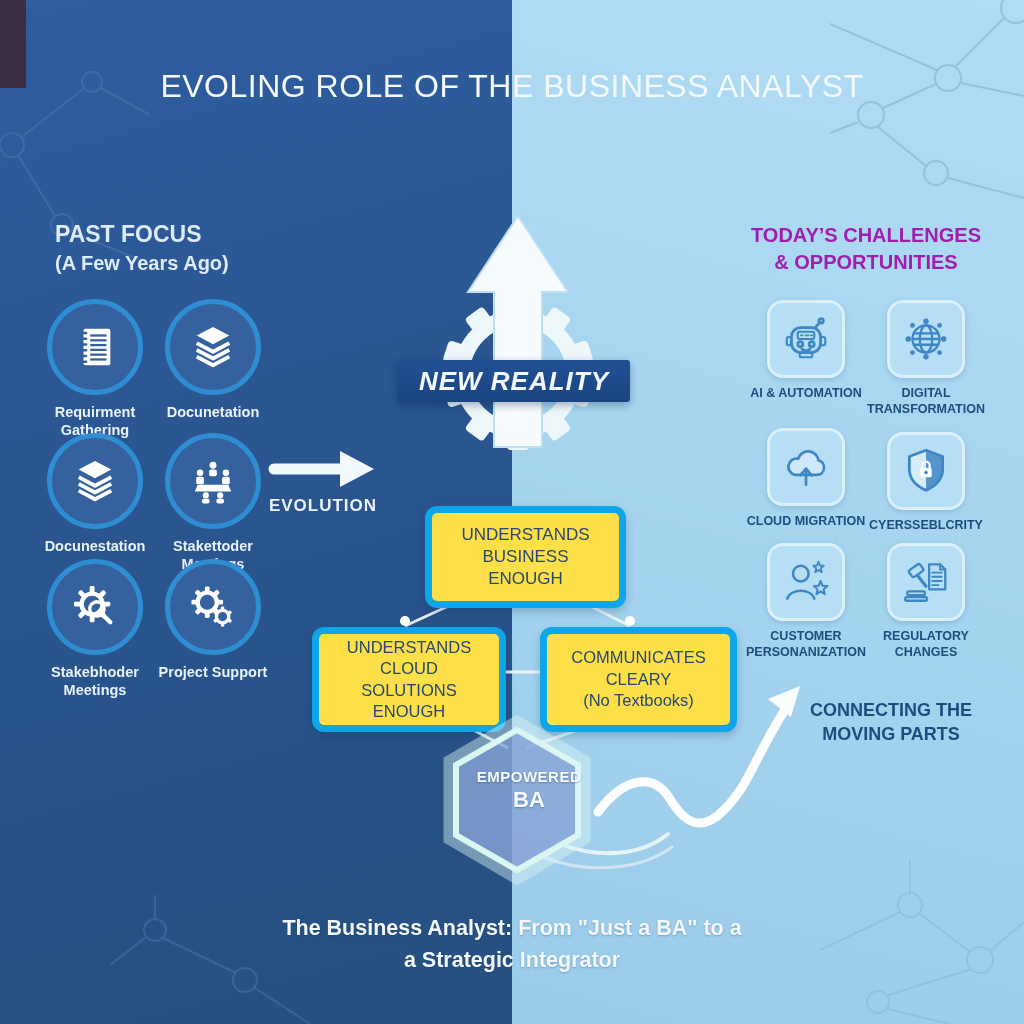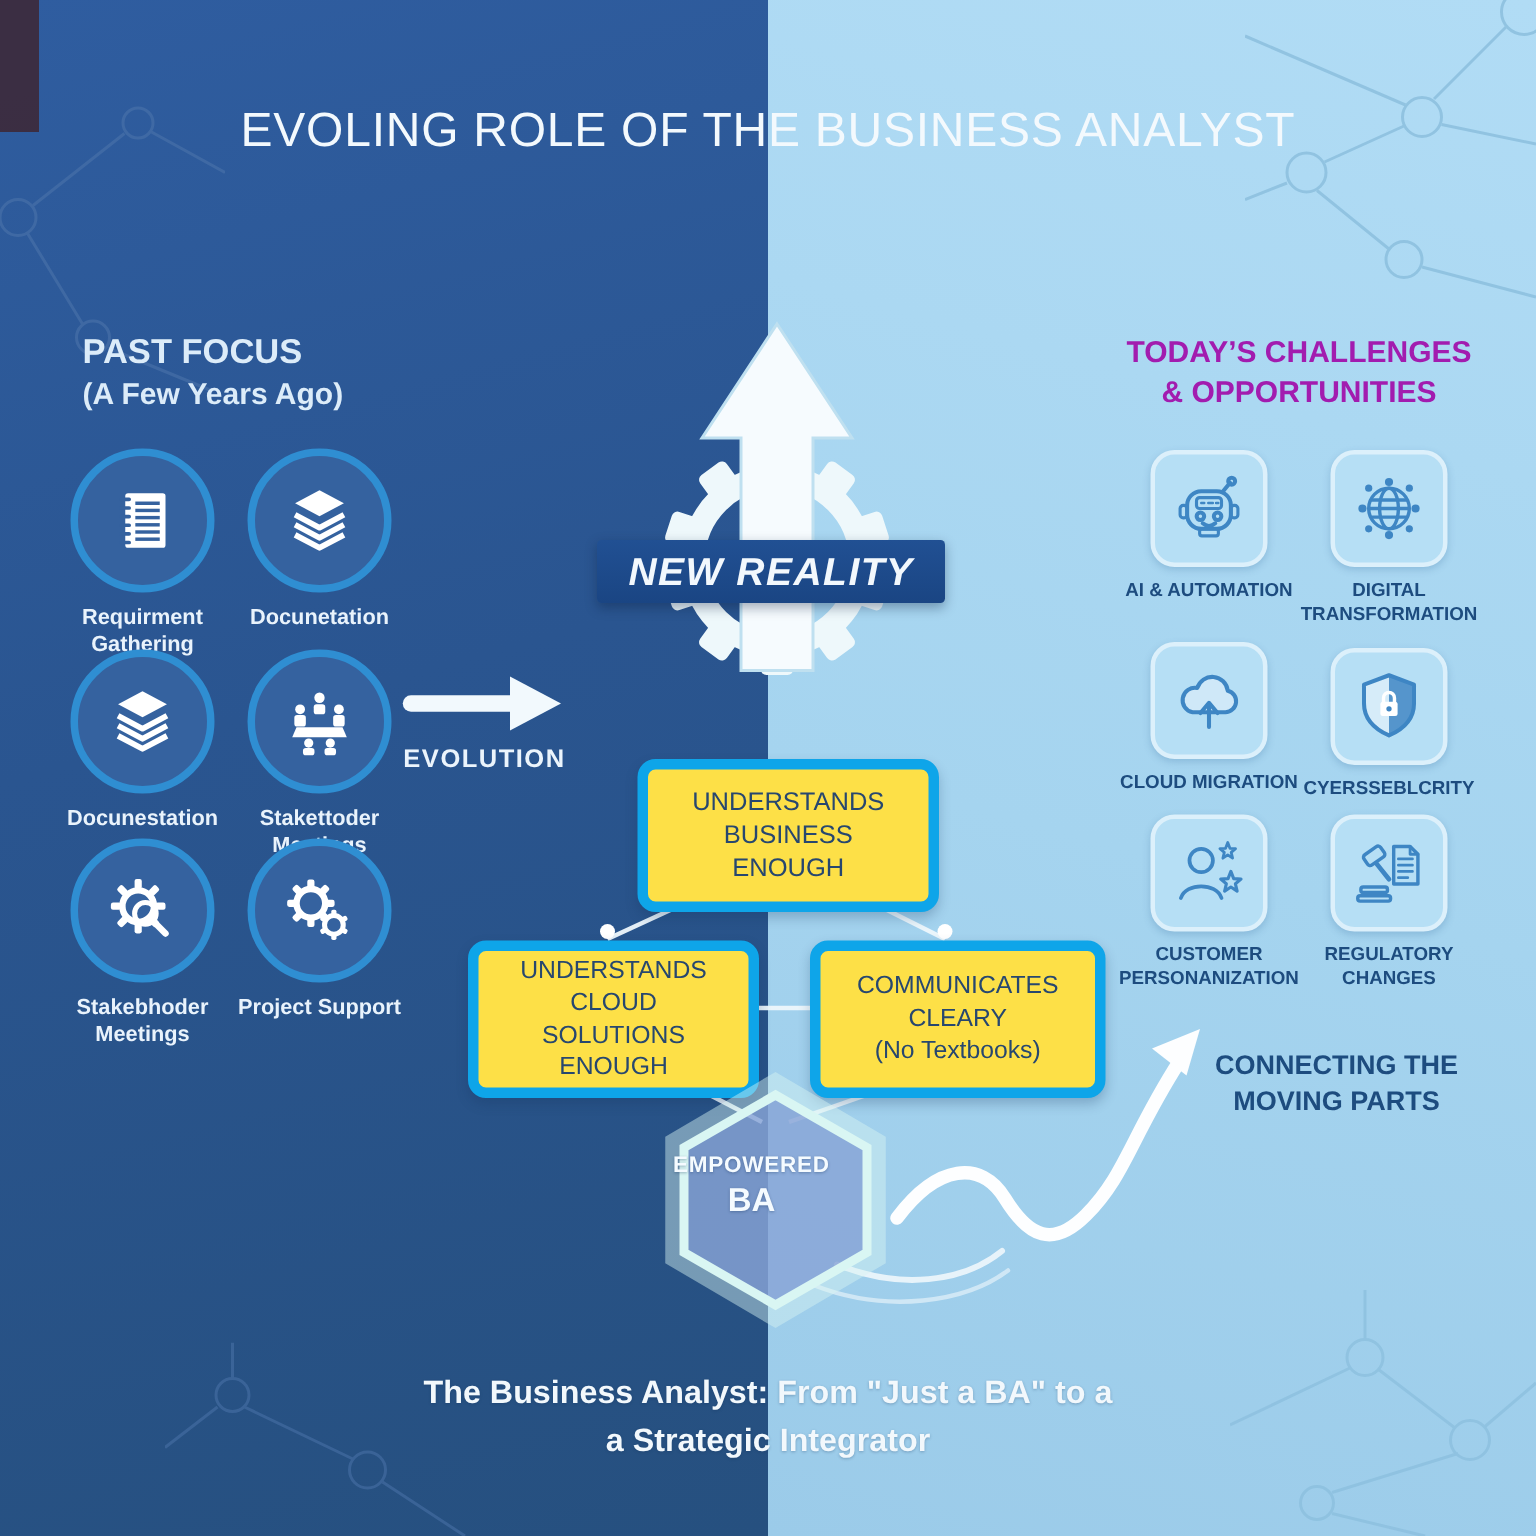--- a/index.html
+++ b/index.html
@@ -27,21 +27,21 @@
     background:linear-gradient(#215093,#1a4583);display:flex;align-items:center;justify-content:center;
     box-shadow:0 3px 8px rgba(10,30,60,.35);font-style:italic;}
   .banner span{color:#f2f8fd;font-size:26px;font-weight:bold;letter-spacing:1px;}
   .card{position:absolute;background:#fde047;border:7px solid #0ea5e9;border-radius:12px;
     box-shadow:0 4px 8px rgba(20,50,90,.25);display:flex;flex-direction:column;
     align-items:center;justify-content:center;text-align:center;color:#27476f;font-weight:normal;line-height:1.3;}
   .card span{display:block;}
   #card-business{left:425px;top:506px;width:187px;height:88px;font-size:17px;}
   #card-tech{left:312px;top:627px;width:180px;height:91px;font-size:16.5px;}
   #card-comm{left:540px;top:627px;width:183px;height:91px;font-size:16.5px;}
-  .hex-text{position:absolute;left:412px;top:768px;width:178px;text-align:center;color:#f5fbff;
+  .hex-text{position:absolute;left:440px;top:768px;width:178px;text-align:center;color:#f5fbff;
     text-shadow:0 1px 2px rgba(30,60,100,.4);}
   .hex-text .l1{display:block;font-size:15px;font-weight:bold;letter-spacing:.5px;}
   .hex-text .l2{display:block;font-size:22px;font-weight:bold;margin-top:2px;}
   .today-heading{position:absolute;left:736px;top:222px;width:260px;text-align:center;
     color:#a21caf;font-weight:bold;line-height:1.35;}
   .today-heading span{display:block;font-size:20px;}
   .t-item{position:absolute;width:150px;display:flex;flex-direction:column;align-items:center;}
   .t-tile{width:72px;height:72px;border:3px solid #dcf0fb;border-radius:16px;background:#b6dff5;
     display:flex;align-items:center;justify-content:center;box-shadow:0 2px 5px rgba(60,110,160,.25);}
   .t-label{margin-top:7px;text-align:center;font-size:12.5px;font-weight:bold;color:#1d4c7f;line-height:1.3;}

